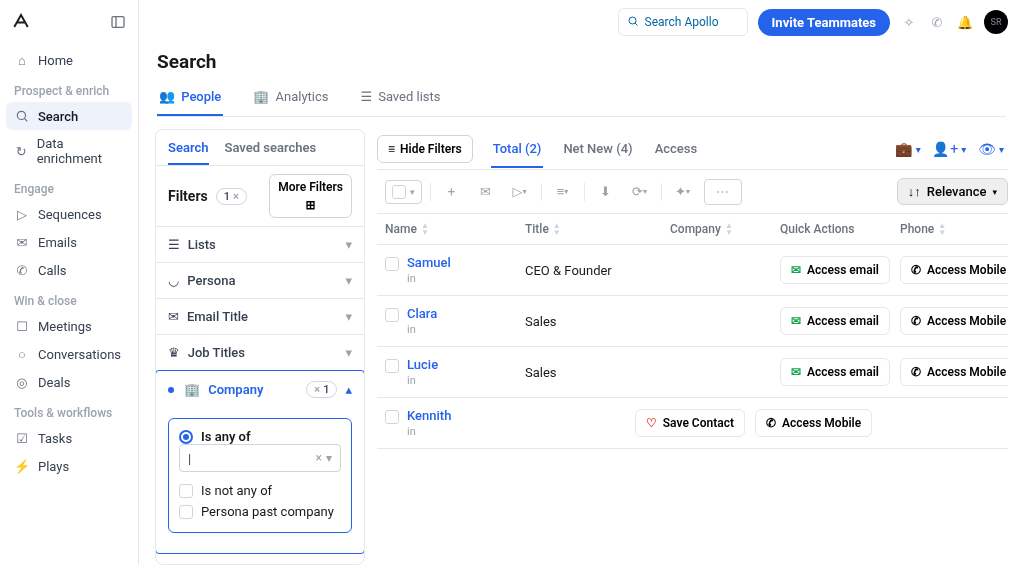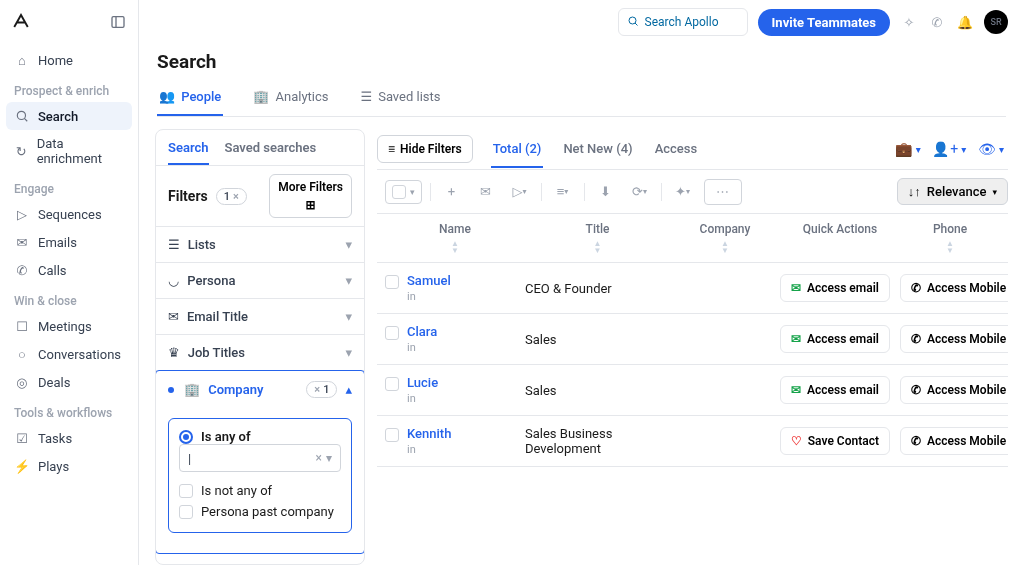--- a/index.html
+++ b/index.html
@@ -78,21 +78,21 @@
     
     .action-bar { display: flex; align-items: center; justify-content: space-between; padding: 8px 0 8px 8px; border-bottom: 1px solid #e5e7eb; }
     .action-left { display: flex; align-items: center; gap: 8px; }
     .action-icon { width: 26px; height: 26px; border: 1px solid transparent; border-radius: 4px; display: inline-flex; align-items: center; justify-content: center; color: #9ca3af; cursor: pointer; font-size: 13px; }
     .action-icon.boxed { border-color: #d1d5db; width: 38px; }
     .select-all { border: 1px solid #d1d5db; border-radius: 4px; display: flex; align-items: center; padding: 4px 6px; gap: 4px; }
     .relevance-btn { border: 1px solid #d1d5db; border-radius: 6px; padding: 5px 10px; font-size: 13px; font-weight: 500; display: flex; align-items: center; gap: 6px; cursor: pointer; }
     
     .table { flex: 1; overflow: hidden; }
     .thead { display: flex; padding: 8px 8px; border-bottom: 1px solid #e5e7eb; font-size: 12px; color: #6b7280; font-weight: 500; }
-    .th { display: flex; align-items: center; gap: 4px; flex-direction: column; }
+    .th { display: flex; gap: 4px; }
     .th-name { width: 140px; }
     .th-title { width: 145px; }
     .th-company { width: 110px; }
     .th-quick { width: 120px; }
     .th-phone { width: 100px; }
     
     .trow { display: flex; align-items: center; padding: 10px 8px; border-bottom: 1px solid #e5e7eb; font-size: 13px; }
     .td-name { width: 140px; display: flex; gap: 8px; align-items: flex-start; }
     .name-link { color: #2563eb; font-weight: 500; }
     .name-sub { color: #9ca3af; font-size: 11px; margin-top: 2px; }
@@ -461,21 +461,20 @@
     </div>
               </div>
               <div class="trow">
     <div class="td-name">
       <span class="row-check"></span>
       <div>
         <div class="name-link">Kennith</div>
         <div class="name-sub">in</div>
       </div>
     </div>
-    <div class="td-title">Sales Business Development</div>
     <div class="td-company"></div>
     <div class="td-quick"><button class="pill-btn">
                     <span class="icon-red">♡</span>
                     <span>Save Contact</span>
                   </button></div>
     <div class="td-phone">
       <button class="pill-btn">
                     <span>✆</span>
                     <span>Access Mobile</span>
                   </button>

